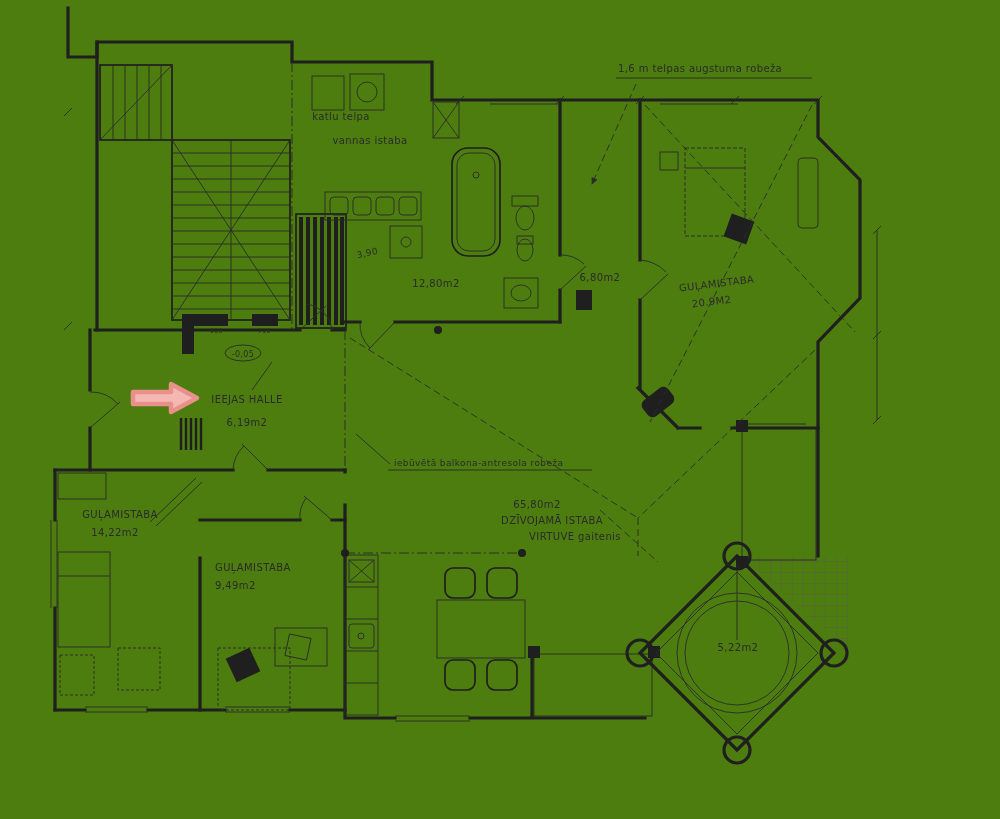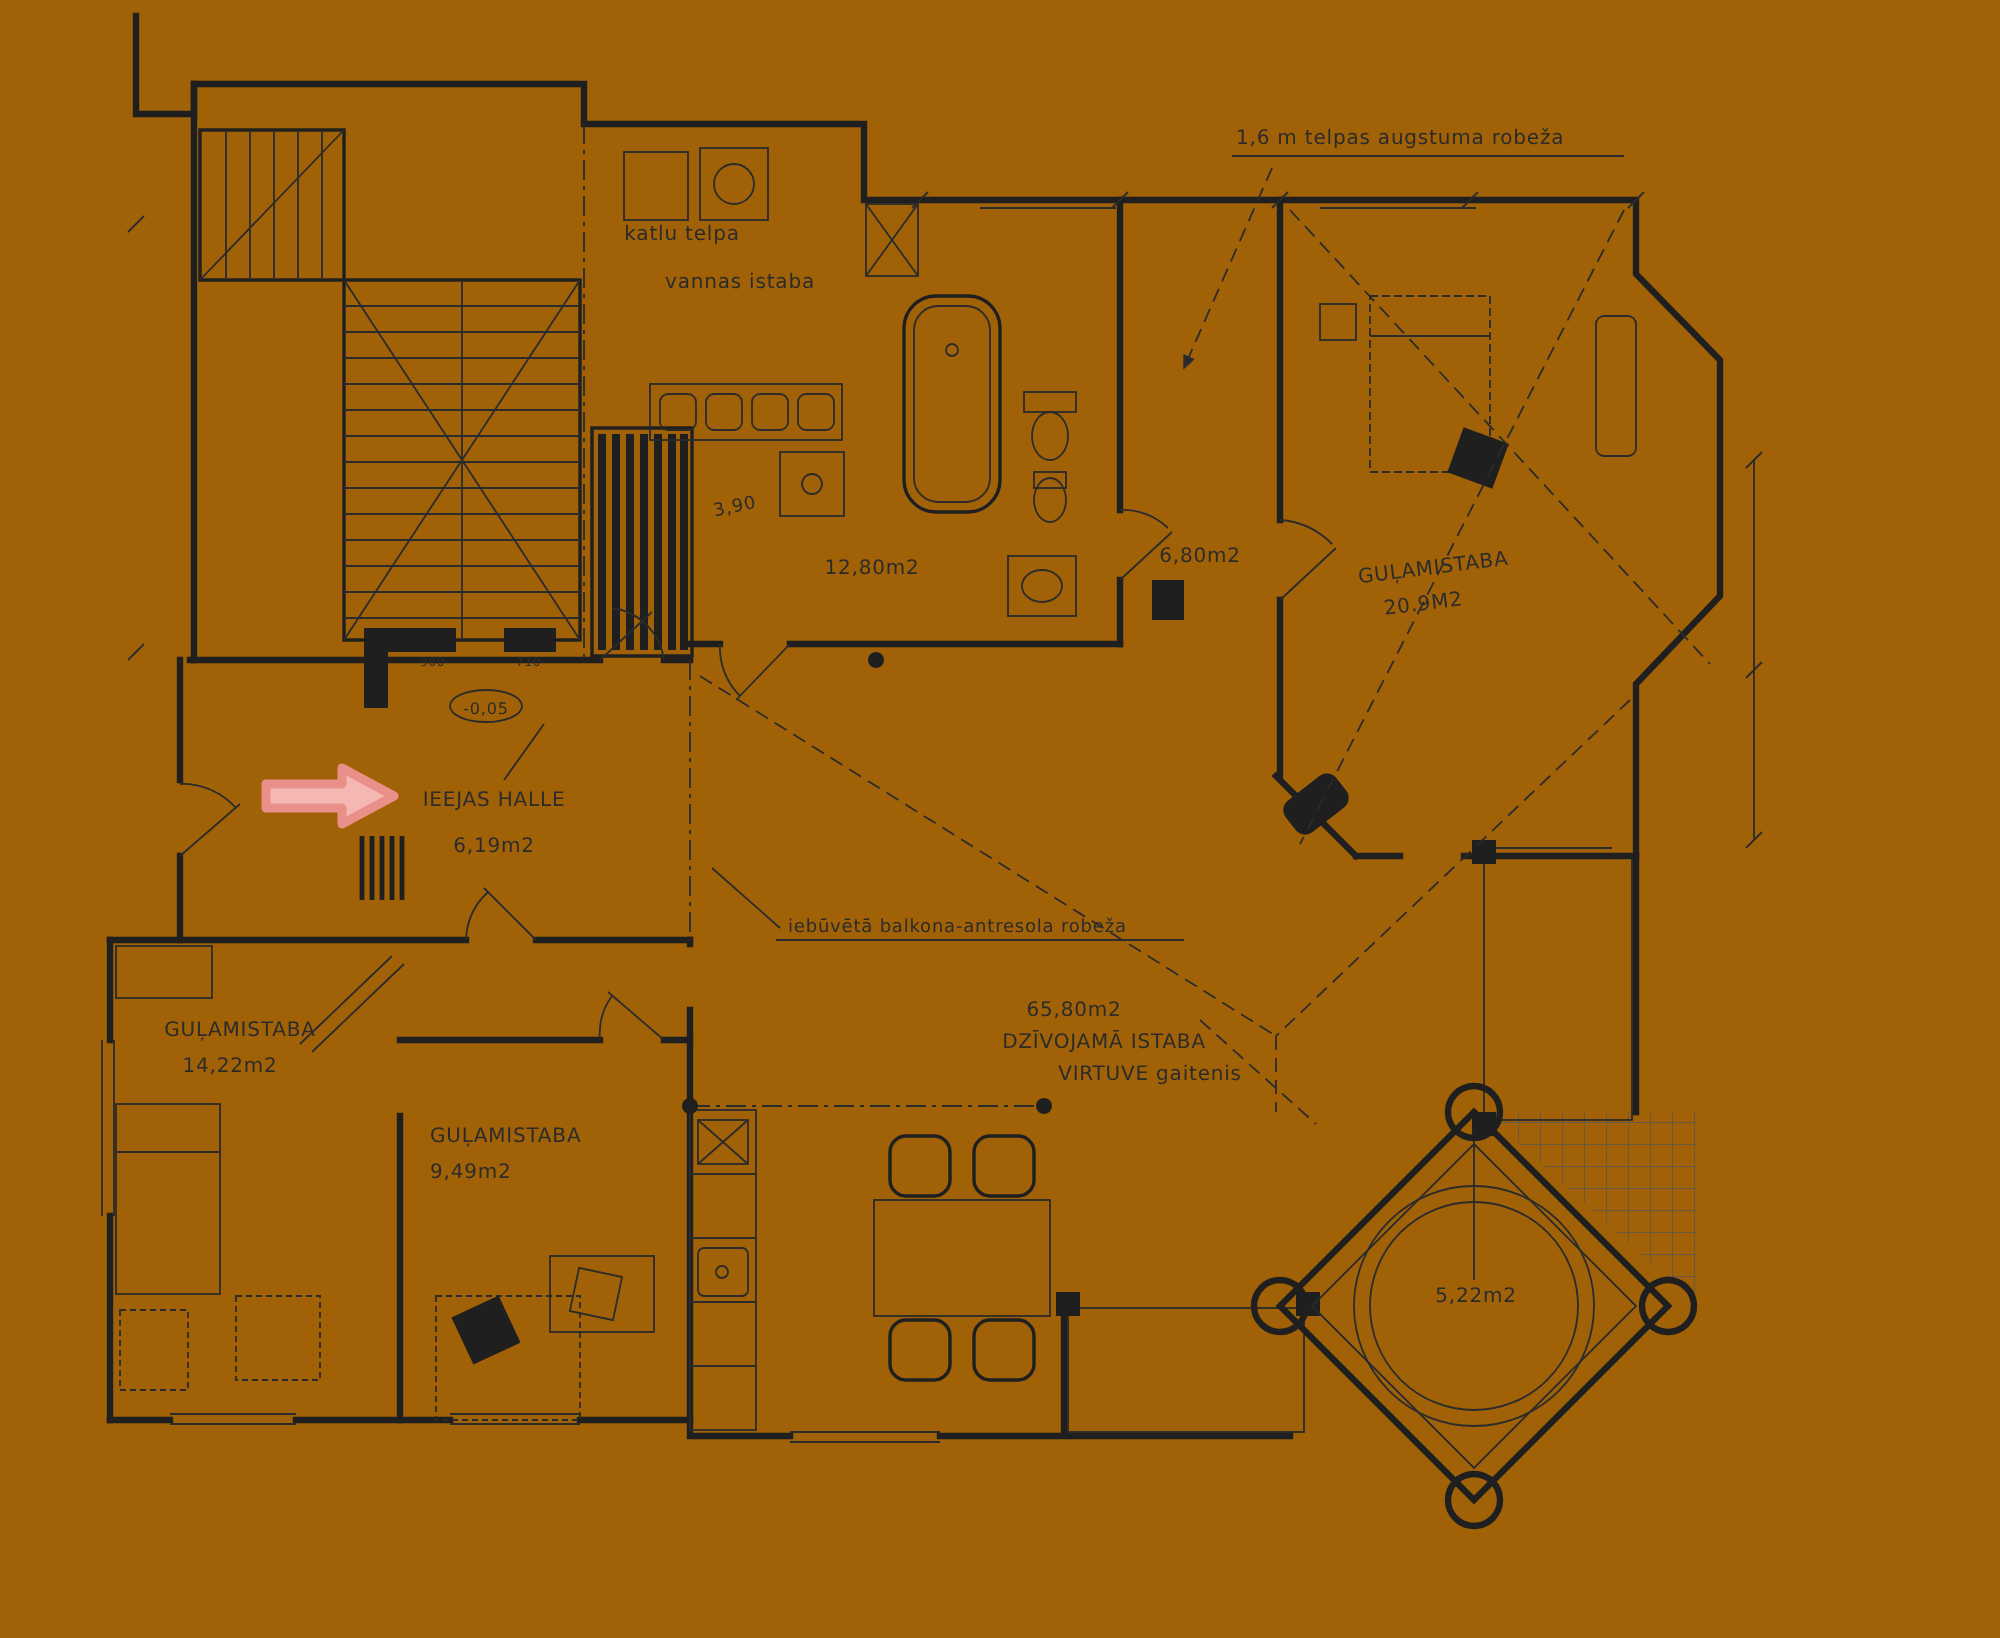--- a/index.html
+++ b/index.html
@@ -1,16 +1,16 @@
 <!DOCTYPE html>
 <html><head>
 <meta charset="utf-8">
 <style>
   html,body{margin:0;padding:0;background:#ffffff;}
-  .page{width:1000px;height:819px;background:#a16207;position:relative;overflow:hidden;}
+  .page{width:1000px;height:819px;background:#4d7c0f;position:relative;overflow:hidden;}
   svg{display:block;}
   svg text{font-family:"DejaVu Sans",sans-serif;fill:#2b2b2b;letter-spacing:.4px;}.t10{font-size:10px}.t9{font-size:9px}.t8{font-size:8px}.t6{font-size:6px}
   .w{stroke:#1f1f1f;stroke-width:3.2;fill:none;stroke-linecap:square}
   .m{stroke:#1f1f1f;stroke-width:1.7;fill:none}
   .t{stroke:#2b2b2b;stroke-width:.9;fill:none}
   .dash{stroke-dasharray:7 4}
   .dashdot{stroke-dasharray:10 3 2 3}
   .ink{fill:#1f1f1f;stroke:none}
 </style>
 </head>

